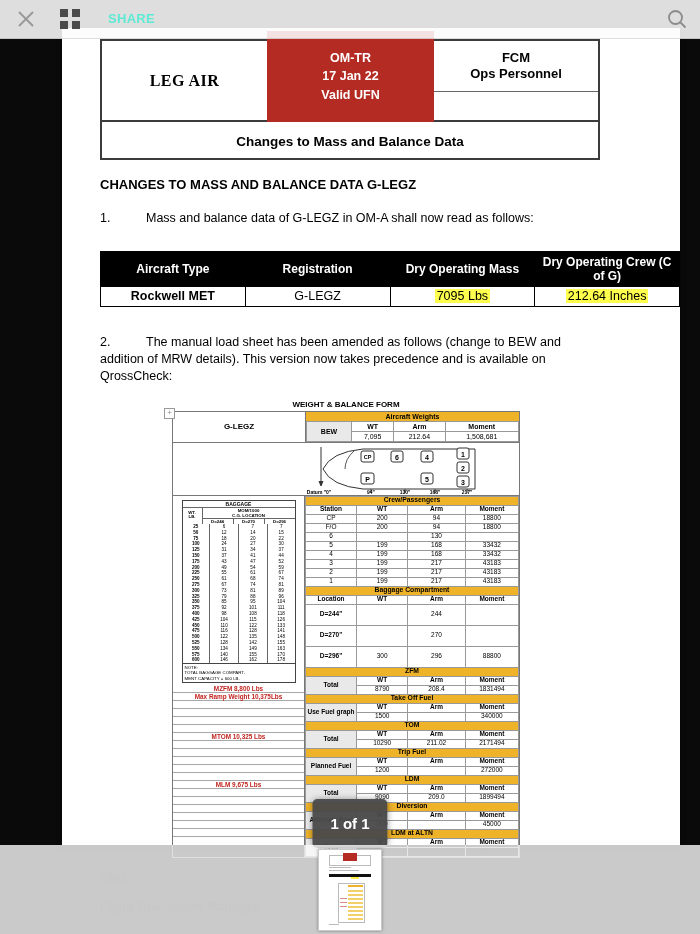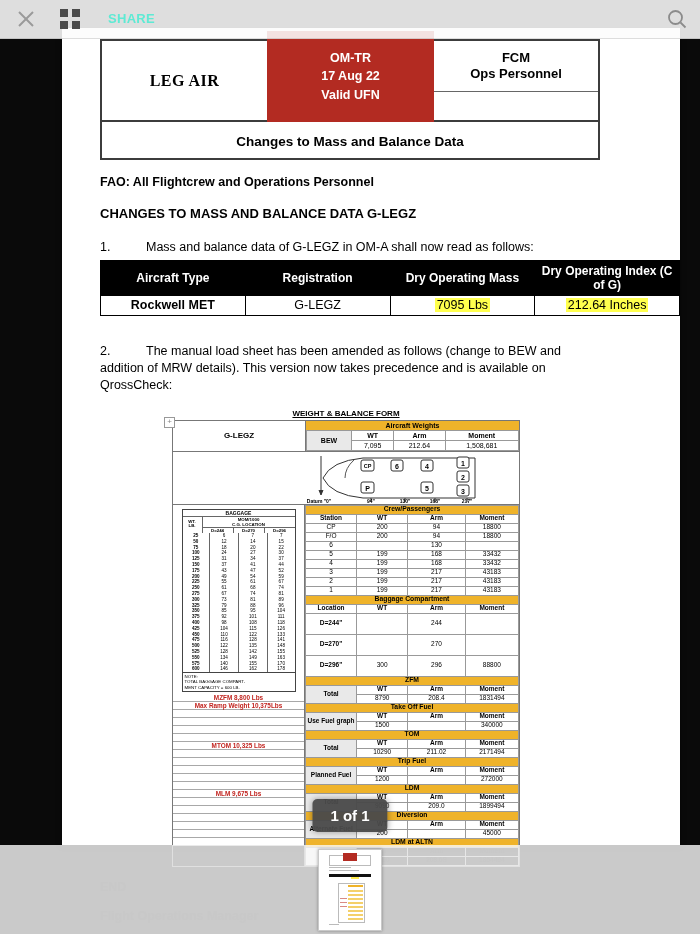--- a/index.html
+++ b/index.html
@@ -34,30 +34,30 @@
           display:flex;flex-direction:column;align-items:center;justify-content:center;
           color:#fff;font-weight:bold;font-size:12.5px;line-height:1.45;text-align:right;z-index:2;}
   .ht-row2{border-top:2px solid #3c3c3c;height:38px;display:flex;align-items:center;justify-content:center;
            font-weight:bold;font-size:13.5px;}
   
   .fao{margin-top:15px;font-weight:bold;font-size:12.5px;}
   .heading{margin-top:17px;font-weight:bold;font-size:13px;}
   .para{margin-top:18px;font-size:12.5px;line-height:1.35;width:505px;}
   .pnum{display:inline-block;width:46px;}
   
-  .mbtable{margin-top:4px;border-collapse:collapse;width:580px;border-radius:14px;}
+  .mbtable{margin-top:24px;border-collapse:collapse;width:580px;border-radius:14px;}
   .mbtable th{background:#000;color:#fff;font-size:12px;font-weight:bold;text-align:center;
               padding:3px 6px;height:26px;width:125px;border:1px solid #000;}
   .mbtable td{border:1.5px solid #000;text-align:center;font-size:12.5px;padding:1px 2px;height:17px;}
   .hl{background:#ffff4d;padding:0 2px;}
   
   .formwrap{margin-top:15px;margin-left:72px;width:348px;position:relative;}
   .plus-handle{position:absolute;left:-8px;top:8px;width:9px;height:9px;border:1px solid #999;
                color:#888;font-size:8px;line-height:8px;text-align:center;background:#fff;}
-  .form-title{text-align:center;font-size:8px;font-weight:bold;margin-bottom:2px;text-decoration:underline;}
+  .form-title{text-align:center;font-size:8px;font-weight:bold;margin-bottom:2px;}
   .form-box{border:1px solid #777;}
   .f-top{display:flex;}
   .f-reg{width:132px;border-right:1px solid #777;display:flex;align-items:center;justify-content:center;
          font-size:8px;font-weight:bold;}
   .f-aw{flex:1;}
   .sec-strip{background:#efb32a;font-weight:bold;font-size:7px;text-align:center;height:9px;line-height:9px;}
   .awt{width:100%;border-collapse:collapse;font-size:7px;}
   .awt td{border:1px solid #999;text-align:center;height:9px;line-height:9px;padding:0;}
   .awt .lblc{background:#e9e9e9;font-weight:bold;width:44px;}
   .awt .bold{font-weight:bold;}
@@ -88,21 +88,21 @@
   .frt .bold{font-weight:bold;}
   .frt .lbl{background:#e9e9e9;font-weight:bold;}
   .frt tr.tall td{height:20px;}
   .frt td.blbl{font-weight:bold;}
   
   .end{margin-top:13px;font-weight:bold;font-size:12.5px;}
   .signoff{margin-top:15px;font-weight:bold;font-size:12.5px;}
   
   .pageind{position:absolute;left:50%;transform:translateX(-50%);top:799px;z-index:20;
            background:rgba(74,74,74,.96);color:#fff;font-weight:bold;font-size:15px;
-           padding:8px 18px;border-radius:5px;box-shadow:0 0 6px rgba(0,0,0,.35);}
+           padding:16px 18px;border-radius:5px;box-shadow:0 0 6px rgba(0,0,0,.35);}
   
   .bottombar{position:absolute;left:0;right:0;top:845px;height:89px;background:rgba(250,250,250,.8);
              z-index:30;display:flex;justify-content:center;}
   .thumb{width:62px;height:80px;margin-top:4px;background:#fff;border:1px solid #c9c9c9;
          box-shadow:0 0 3px rgba(0,0,0,.35);position:relative;cursor:pointer;}
   .th-hdr{position:absolute;left:10px;top:5px;right:10px;height:9px;border:0.5px solid #bbb;}
   .th-red{position:absolute;left:24px;top:3px;width:14px;height:8px;background:#b32b22;}
   .th-line{position:absolute;left:10px;height:1px;background:#bbb;}
   .th-black{position:absolute;left:10px;top:24px;right:10px;height:2.5px;background:#111;}
   .th-yellow{position:absolute;left:32px;top:27px;width:8px;height:2px;background:#ffec4d;}
@@ -127,38 +127,37 @@
           <div class="ht-mid"></div>
           <div class="ht-fcm">
             <div class="ht-fcm-top">
               <span>FCM</span>
               <span>Ops Personnel</span>
             </div>
           </div>
         </div>
         <div class="redbox">
           <span>OM-TR</span>
-          <span>17 Aug 22</span>
+          <span>17 Jan 22</span>
           <span>Valid UFN</span>
         </div>
         <div class="ht-row2">Changes to Mass and Balance Data</div>
       </div>
 
-      <div class="fao">FAO: All Flightcrew and Operations Personnel</div>
       <div class="heading">CHANGES TO MASS AND BALANCE DATA G-LEGZ</div>
 
       <div class="para"><span class="pnum">1.</span><span>Mass and balance data of G-LEGZ in OM-A shall now read as follows:</span></div>
 
       <table class="mbtable">
         <thead>
             <tr>
               <th>Aircraft Type</th>
               <th>Registration</th>
               <th>Dry Operating Mass</th>
-              <th>Dry Operating Index (C of G)</th>
+              <th>Dry Operating Crew (C of G)</th>
             </tr>
           </thead>
         <tbody>
             <tr>
               <td style="font-weight: bold;"><span>Rockwell MET</span></td>
               <td><span>G-LEGZ</span></td>
               <td><span class="hl">7095 Lbs</span></td>
               <td><span class="hl">212.64 Inches</span></td>
             </tr>
           </tbody>

